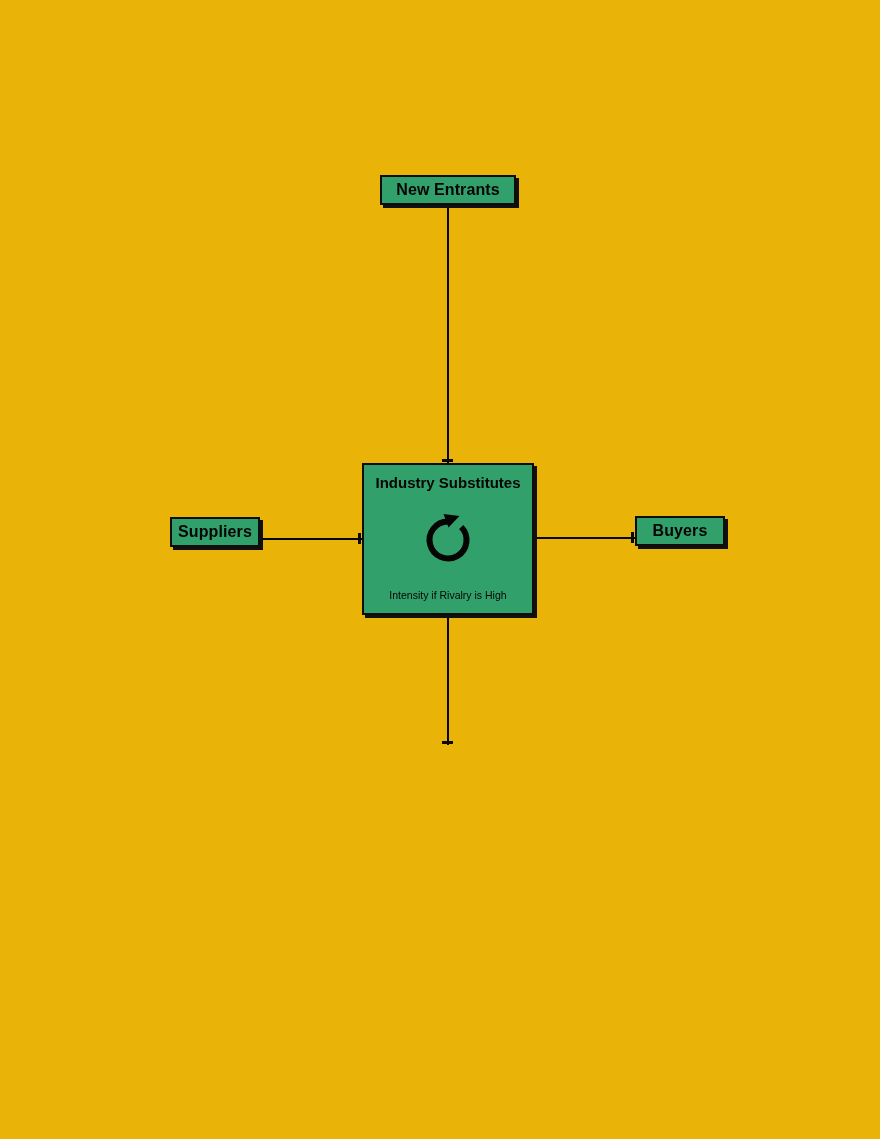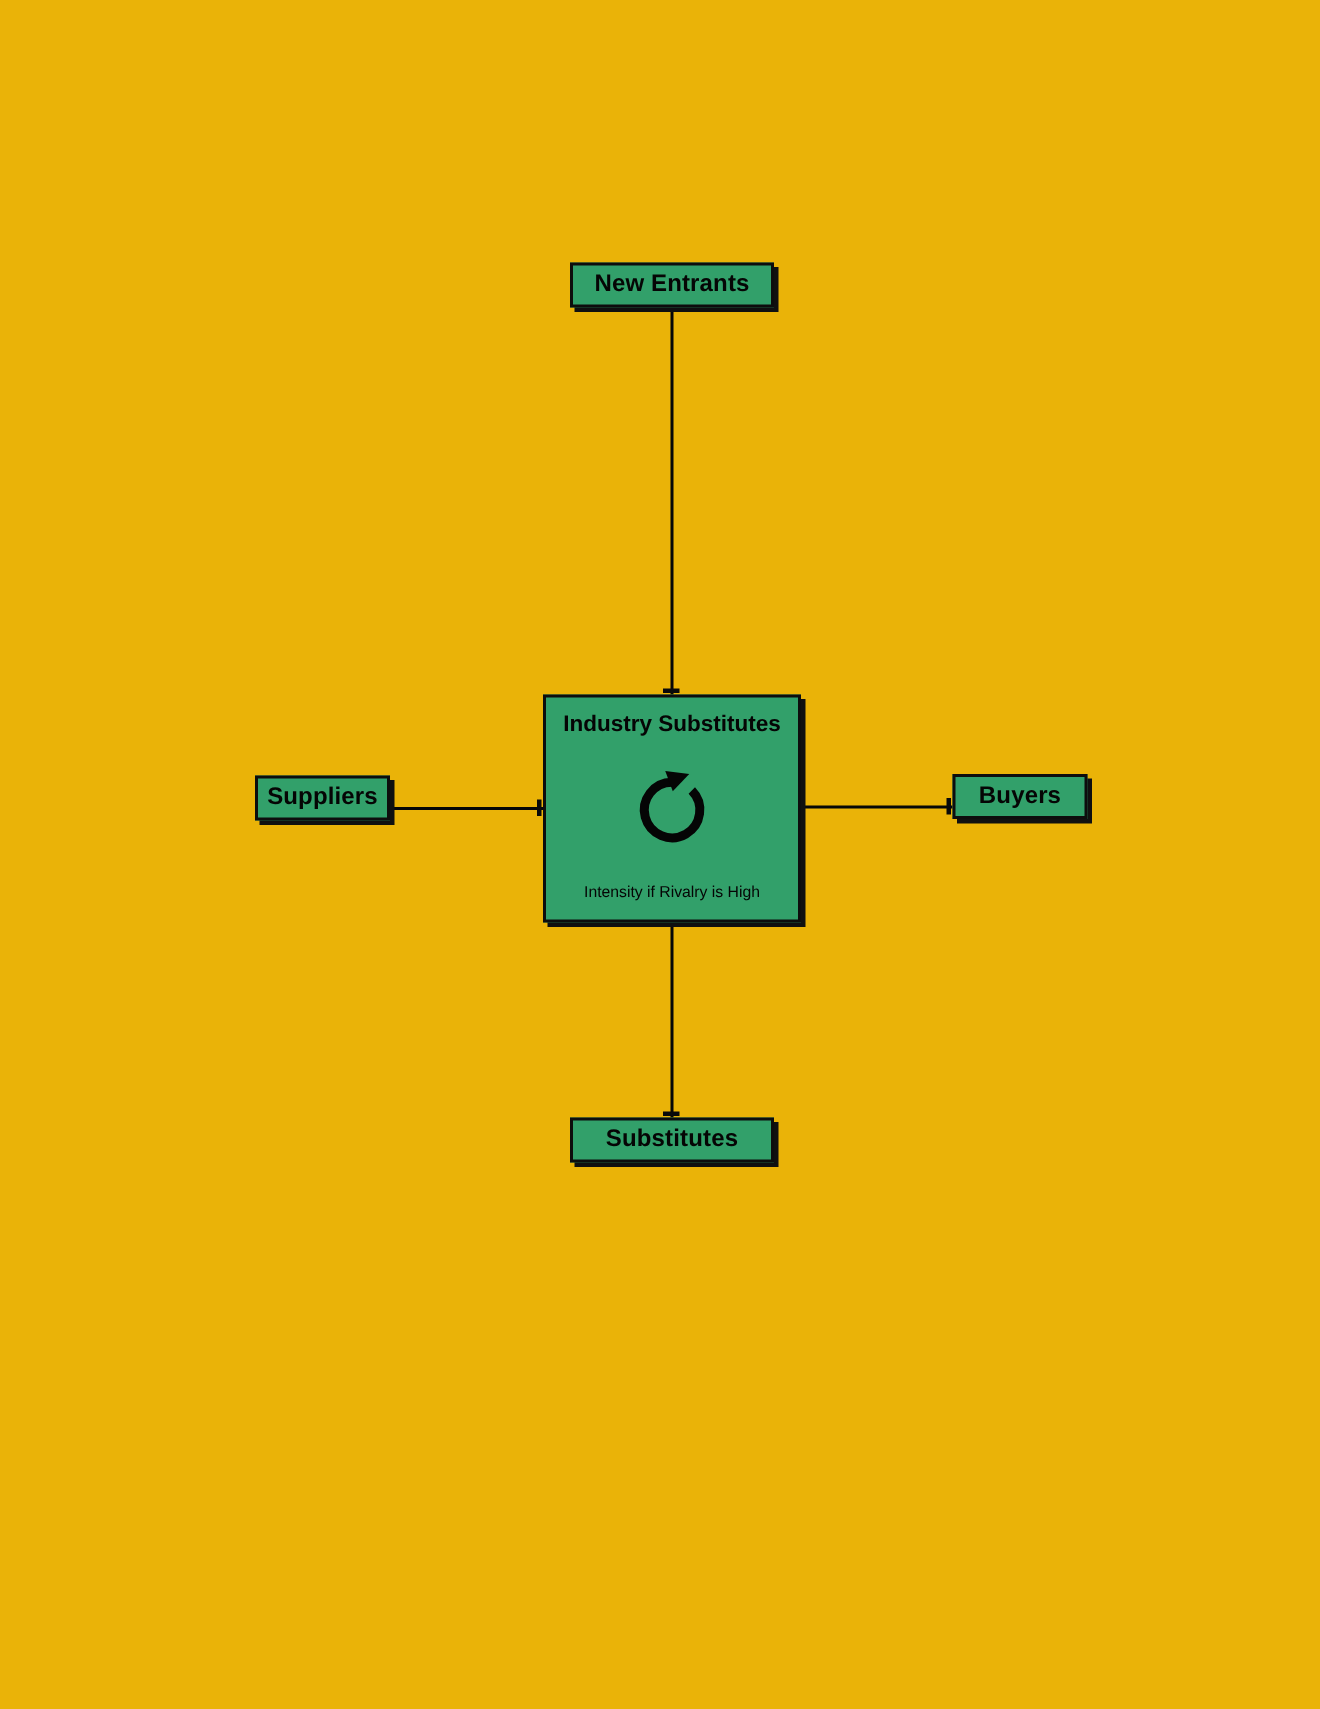--- a/index.html
+++ b/index.html
@@ -112,23 +112,20 @@
   </div>
 
   <div class="node satellite" id="node-suppliers">
     <span class="node-label">Suppliers</span>
   </div>
 
   <div class="node satellite" id="node-buyers">
     <span class="node-label">Buyers</span>
   </div>
 
-  <div class="node satellite" id="node-substitutes">
-    <span class="node-label">Substitutes</span>
-  </div>
 
   <div class="node" id="node-center">
     <span class="center-title">Industry Substitutes</span>
 
     <span class="rivalry-icon-wrap">
       <svg class="rivalry-icon" width="58" height="58" viewBox="0 0 58 58" aria-hidden="true">
 
         <path d="M 29 10.5
                  A 18.5 18.5 0 1 0 42.2 16.0" fill="none" stroke="#050505" stroke-width="6" stroke-linecap="butt"></path>
         <polygon points="24.5,3.0 40.5,5.0 29.5,16.5" fill="#050505"></polygon>

